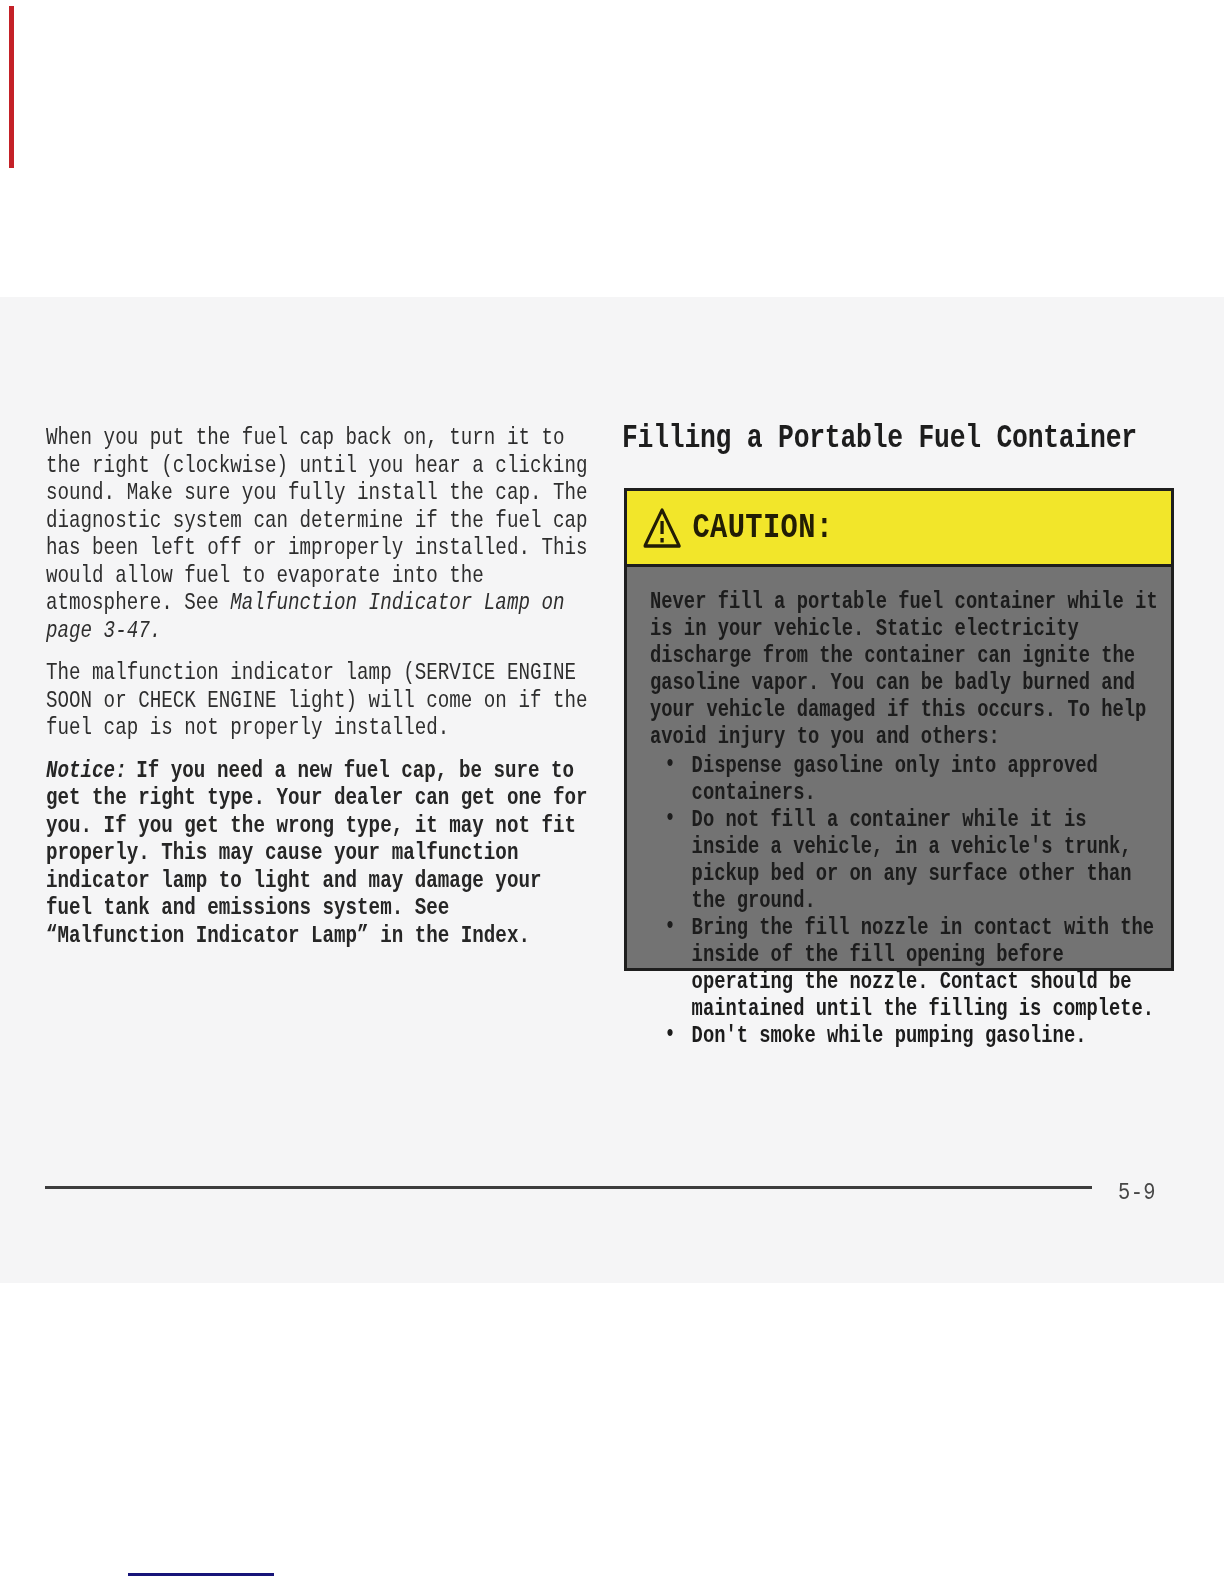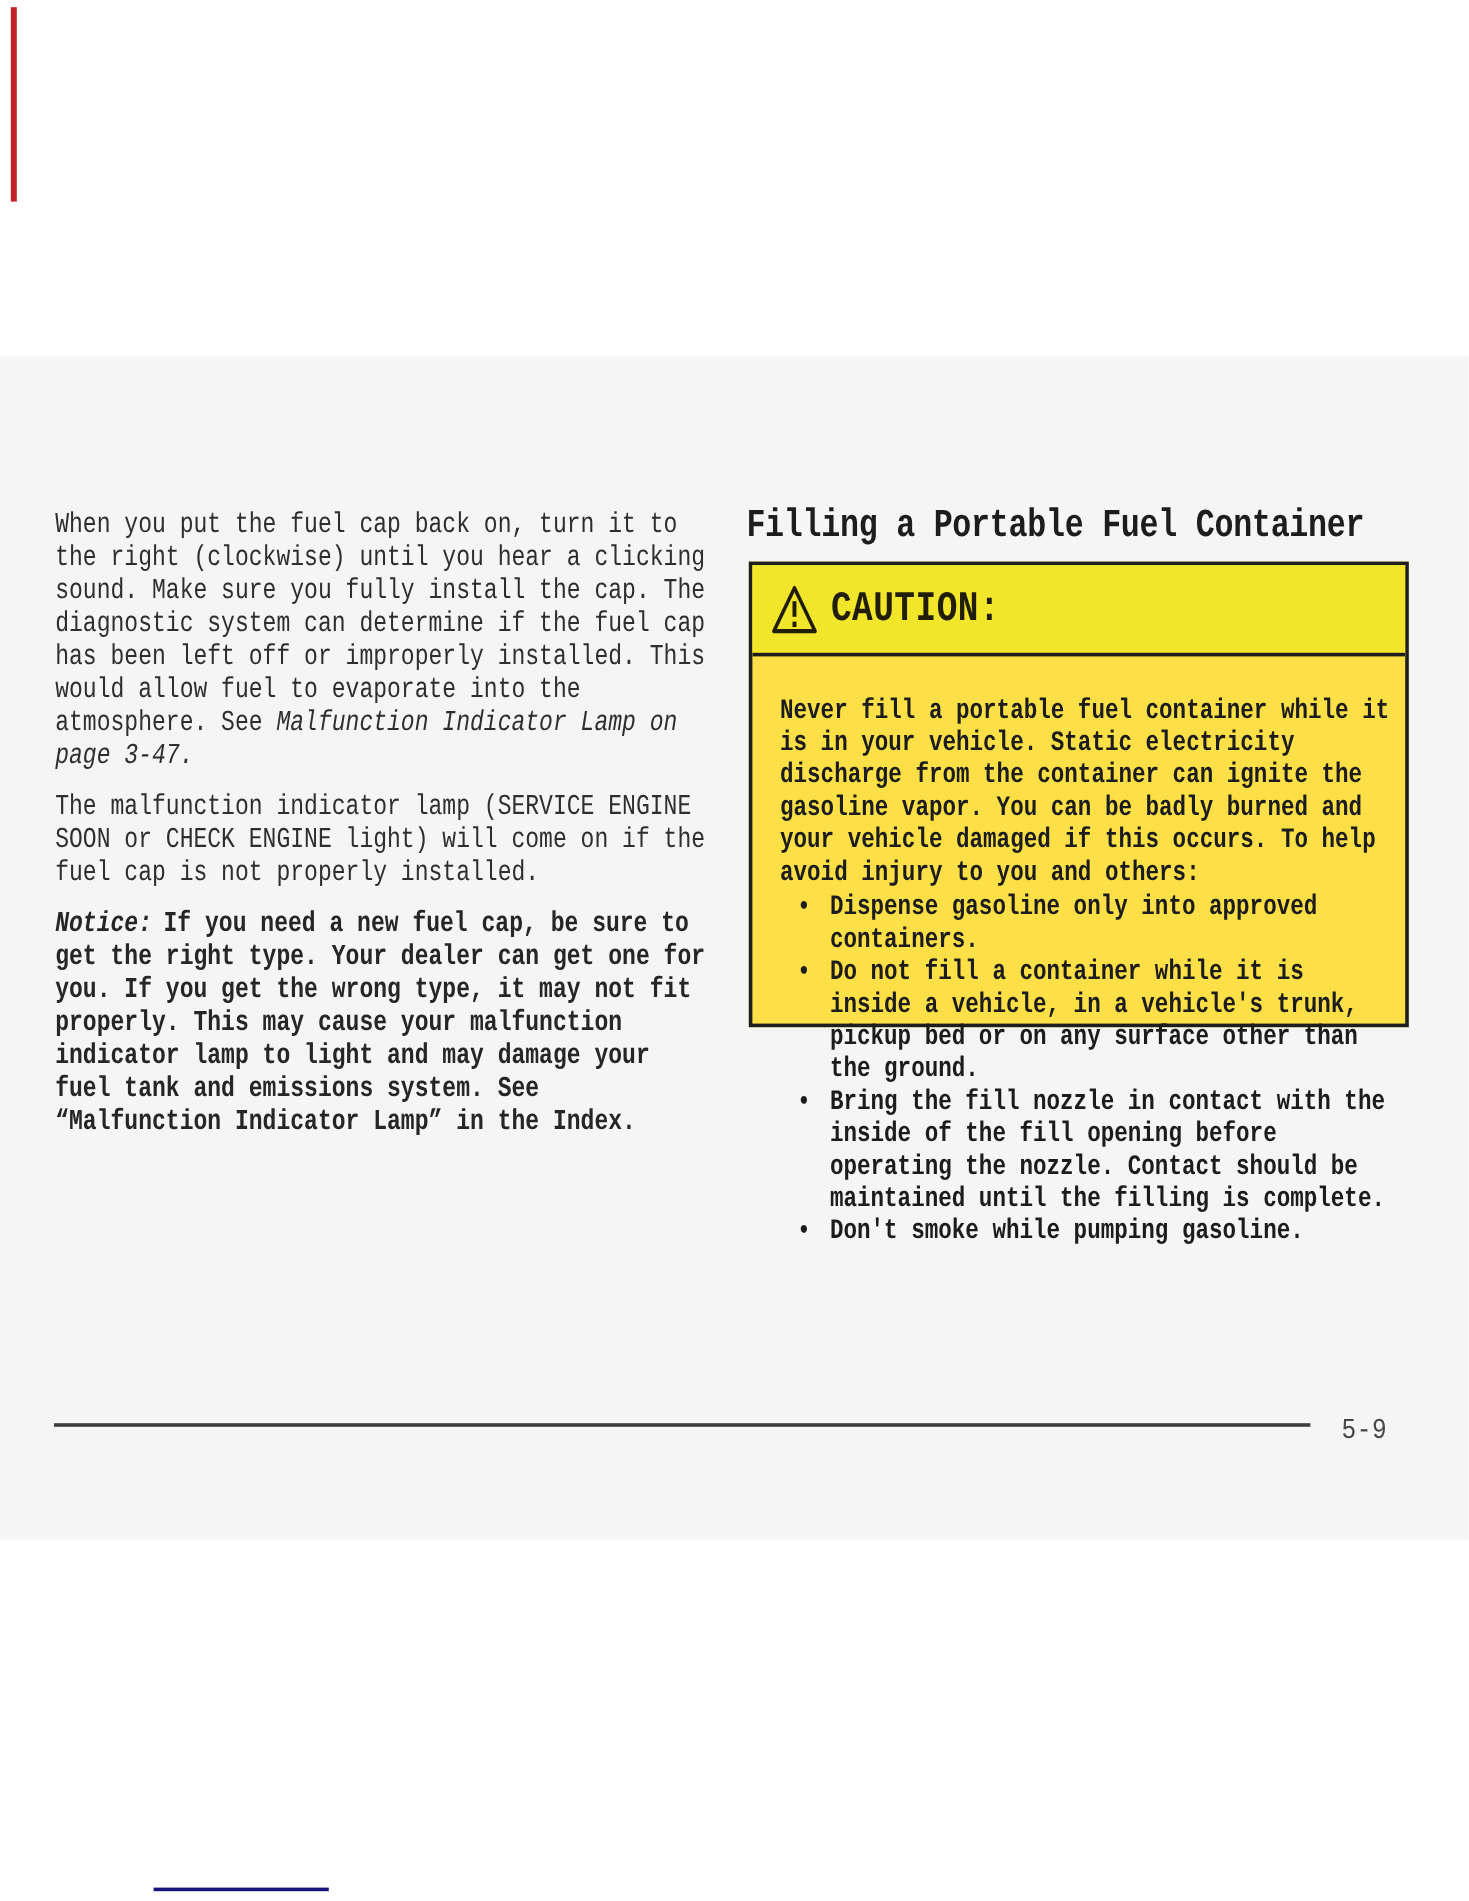--- a/index.html
+++ b/index.html
@@ -32,43 +32,43 @@
   .left-col p{margin:0 0 15px 0;}
   .left-col .notice{font-weight:bold;color:#262626;}
   .notice-label{font-style:italic;font-weight:bold;margin-right:12px;}
   .ital{font-style:italic;}
   .right-heading{
     position:absolute;left:622px;top:420px;width:740px;
     font-size:33px;font-weight:bold;color:#1d1d1d;
     white-space:nowrap;letter-spacing:-0.3px;
   }
   .caution-box{
-    position:absolute;left:624px;top:468px;width:550px;height:388px;
+    position:absolute;left:624px;top:488px;width:550px;height:483px;
     border:3px solid #1e1e1e;
     box-sizing:border-box;
-    background:#fde047;
+    background:#737373;
   }
   .caution-header{
     height:73px;
     border-bottom:3px solid #1e1e1e;
     display:flex;align-items:center;
     padding-left:8px;
     box-sizing:content-box;
   }
   .caution-header-inner{
     display:flex;align-items:center;
     transform:scaleX(0.82);transform-origin:0 50%;
     white-space:nowrap;
   }
   .warn-icon{display:block;margin:0 14px 0 10px;}
   .caution-title{
     font-size:35px;font-weight:bold;color:#221d05;letter-spacing:0.5px;
   }
   .caution-body{
-    padding:32px 12px 0 23px;
+    padding:21px 12px 0 23px;
   }
   .caution-text{
     width:640px;
     font-size:23.5px;line-height:27px;font-weight:bold;color:#1c1c1c;
   }
   .caution-text .intro{margin:0 0 2px 0;}
   .caution-bullets{
     list-style:none;margin:2px 0 0 0;padding:0;
   }
   .caution-bullets li{

